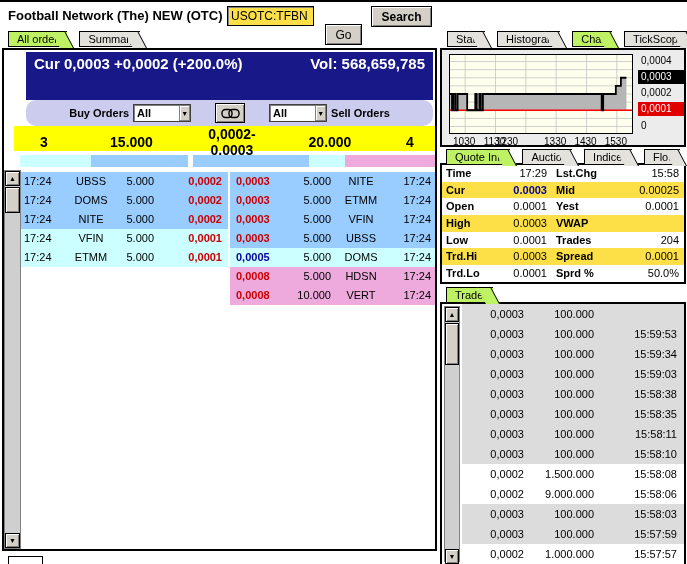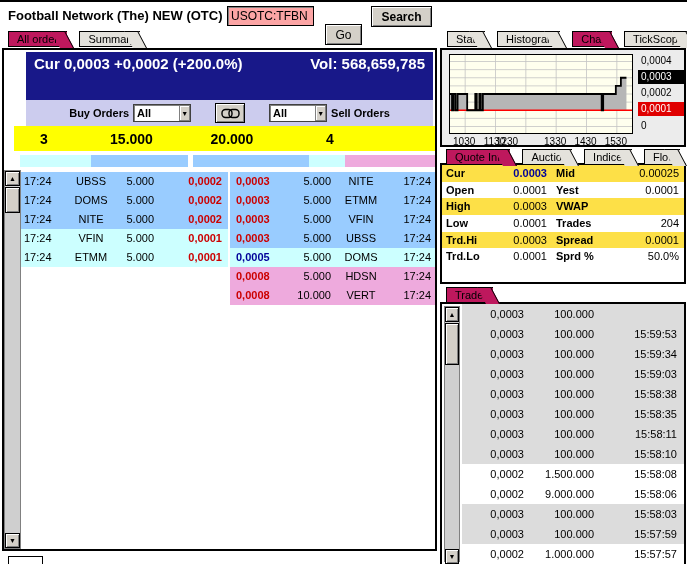--- a/index.html
+++ b/index.html
@@ -6,48 +6,48 @@
   html,body { background:#fff; }
   body { width:687px; height:564px; position:relative; overflow:hidden;
          font-family:"Liberation Sans", sans-serif; font-size:11px; color:#000; }
   .abs { position:absolute; }
 
   
   .topline { left:0; top:0; width:687px; height:2px; background:#000; }
   .title { left:8px; top:8px; font-size:13px; font-weight:bold; white-space:nowrap; }
   .symin { left:227px; top:6px; width:87px; height:20px; border:1px solid #000;
            box-shadow:inset 1px 1px 0 #808080; font-family:"Liberation Sans",sans-serif;
-           font-size:12px; padding:0 3px; background:#fca5a5; }
+           font-size:12px; padding:0 3px; background:#fde047; }
   .btn95 { background:#d4d0c8; border:1px solid #000;
            box-shadow:inset 1px 1px 0 #fff, inset -1px -1px 0 #808080;
            font-family:"Liberation Sans",sans-serif; font-size:12px; height:21px; cursor:default; }
   .btn-go { left:325px; top:24px; width:37px; }
   .btn-search { left:371px; top:6px; width:61px;font-weight:bold; }
 
   
   .tabrow { display:flex; align-items:flex-end; }
   .tab { position:relative; display:inline-block; height:16px; line-height:15px;
          padding:0 4px 0 8px; border:1px solid #000; border-right:none;
          background:#e4e2dc; margin-right:12px; font-size:11px; white-space:nowrap; }
   .tab::after { content:""; position:absolute; top:-1px; right:-7px; width:13px;
          height:calc(100% + 2px); background:inherit; border-top:1px solid #000;
          border-right:1px solid #000; transform:skewX(28deg); transform-origin:0 100%; }
-  .tab.active { background:#be185d; z-index:3;text-align:right; }
+  .tab.active { background:#bef264; z-index:3;text-align:right; }
   .left-tabs { left:8px; top:31px; }
   .chart-tabs { left:447px; top:31px; }
   .quote-tabs { left:446px; top:149px; z-index:2; }
   .trades-tabrow { left:446px; top:287px; z-index:2; }
 
   
   .lpanel { left:2px; top:48px; width:435px; height:503px; border:2px solid #000; background:#fff; }
   .banner { left:22px; top:2px; width:407px; height:48px; background:#181889; color:#fff;
             font-size:15px; font-weight:bold; display:flex; justify-content:space-between;
             padding:3px 8px 0 8px; }
   .filterbar { left:22px; top:50px; width:407px; height:26px; background:#ccccee;
-               display:flex; align-items:center; justify-content:center; font-weight:bold; }
+               display:flex; align-items:center; justify-content:center; font-weight:bold;border-radius:10px; }
   .combo { display:inline-flex; width:58px; height:18px; background:#fff; border:1px solid #404040;
            box-shadow:inset 1px 1px 0 #808080; margin:0 4px; font-weight:bold;gap:28px; }
   .combo-text { flex:1; padding:2px 0 0 3px; }
   .combo-btn { width:16px; background:#d4d0c8; border:1px solid #808080;
                box-shadow:inset 1px 1px 0 #fff; font-size:7px; text-align:center; line-height:16px; }
   .linkbtn { width:30px; height:20px; background:#d4d0c8; border:1px solid #000;
              box-shadow:inset 1px 1px 0 #fff, inset -1px -1px 0 #808080;
              margin:0 20px; display:flex; align-items:center; justify-content:center; }
   .l1bar { left:10px; top:76px; width:421px; height:25px; background:#ffff00;
            display:grid; grid-template-columns:60px 115px 1fr 110px 50px;
@@ -150,20 +150,21 @@
     <span class="combo">
       <span class="combo-text">All</span>
       <span class="combo-btn">▼</span>
     </span>
     <span>Sell Orders</span>
   </div>
 
   <div class="abs l1bar">
     <span>3</span>
     <span>15.000</span>
+    <span>0,0002-0,0003</span>
     <span>20.000</span>
     <span>4</span>
   </div>
 
   <div class="abs depthrow">
     <div class="dbar" style="left:16px;width:168px;">
         <div class="dseg" style="width: 42%; background: rgb(204, 255, 255);"></div>
         <div class="dseg" style="width: 58%; background: rgb(153, 204, 255);"></div>
       </div>
     <div class="dbar" style="left:189px;width:242px;">
@@ -305,20 +306,26 @@
 </div>
 
 <div class="abs tabrow quote-tabs">
     <span class="tab active">Quote Info</span>
     <span class="tab">Auction</span>
     <span class="tab">Indices</span>
     <span class="tab">Flow</span>
   </div>
 
 <div class="abs quotebox">
+    <div class="qrow">
+      <span class="ql">Time</span>
+      <span class="qv">17:29</span>
+      <span class="ql">Lst.Chg</span>
+      <span class="qv">15:58</span>
+    </div>
     <div class="qrow shade">
       <span class="ql">Cur</span>
       <span class="qv navy">0.0003</span>
       <span class="ql">Mid</span>
       <span class="qv">0.00025</span>
     </div>
     <div class="qrow">
       <span class="ql">Open</span>
       <span class="qv">0.0001</span>
       <span class="ql">Yest</span>

